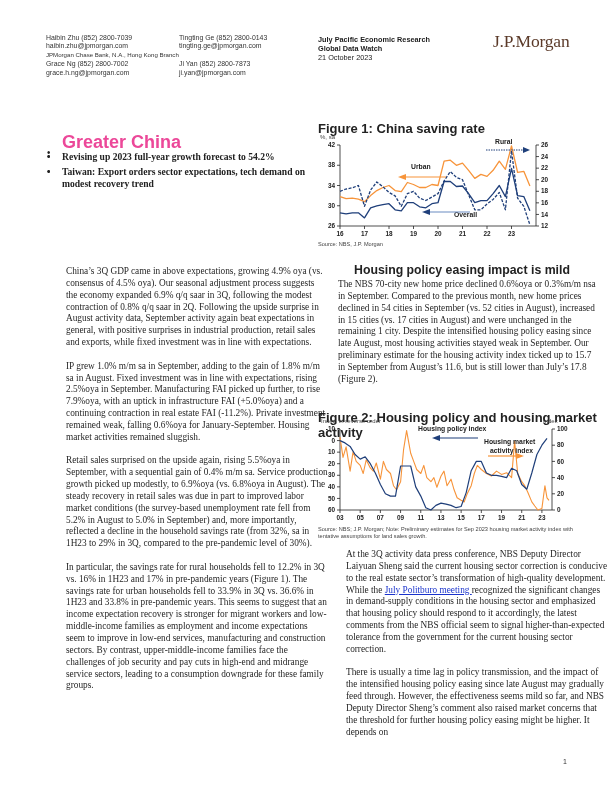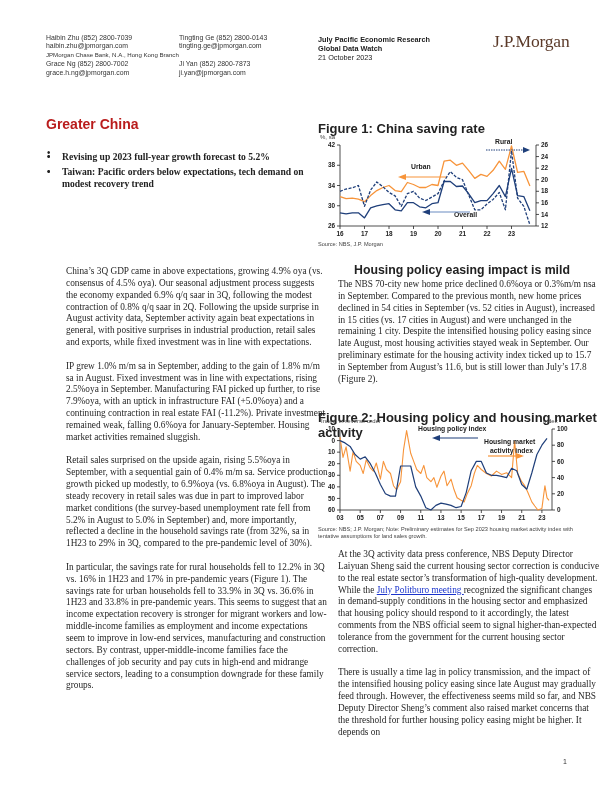--- a/index.html
+++ b/index.html
@@ -3,21 +3,21 @@
 <meta charset="utf-8">
 <style>
   html, body { margin:0; padding:0; background:#ffffff; }
   body { width:612px; height:792px; position:relative; overflow:hidden; font-family:"Liberation Serif", serif; color:#222; }
   .abs { position:absolute; }
   .contact { font-family:"Liberation Sans", sans-serif; font-size:6.9px; line-height:8.4px; color:#333; }
   .contact .sm { font-size:6.1px; }
   .hdr-right { font-family:"Liberation Sans", sans-serif; font-size:7.3px; line-height:9px; color:#222; }
   .hdr-right b { font-weight:bold; }
   .logo { font-family:"Liberation Serif", serif; font-size:17.5px; color:#5b3a29; letter-spacing:-0.2px; }
-  h1.title { font-family:"Liberation Sans", sans-serif; font-weight:bold; font-size:14px; margin:0; color:#b91c1c; }
+  h1.title { font-family:"Liberation Sans", sans-serif; font-weight:bold; font-size:18px; margin:16px; color:#ec4899; }
   ul.bullets { list-style:none; margin:0; padding:0; }
   ul.bullets li { position:relative; padding-left:16px; font-weight:bold; font-size:9.6px; line-height:11.9px; margin-bottom:3.6px; color:#222; }
   ul.bullets li .dot { position:absolute; left:1px; top:0; }
   .body-text { font-size:9.3px; line-height:11.85px; color:#262626; text-align:left;margin-left:20px; }
   .body-text p { margin:0 0 11.8px 0; }
   h2.sec { font-family:"Liberation Sans", sans-serif; font-weight:bold; font-size:12.3px; margin:0; color:#222;padding-left:36px; }
   .fig-title { font-family:"Liberation Sans", sans-serif; font-weight:bold; font-size:13px; color:#222; }
   .fig-src { font-family:"Liberation Sans", sans-serif; font-size:5.6px; line-height:6.8px; color:#444; }
   .axis-txt { font-family:"Liberation Sans", sans-serif; font-size:6.4px; font-weight:bold; fill:#222; }
   .axis-lbl { font-family:"Liberation Sans", sans-serif; font-size:6px; fill:#444; }
@@ -47,23 +47,23 @@
   <div><b>Global Data Watch</b></div>
   <div>21 October 2023</div>
 </div>
 <div class="abs logo" style="left:493px; top:31px;text-align:right;">J.P.Morgan</div>
 
 <h1 class="abs title" style="left:46px; top:116px;">Greater China</h1>
 
 <ul class="abs bullets" style="left:46px; top:147px; width:262px;">
   <li><span class="dot">•</span></li>
   <li><span class="dot">•</span></li>
-  <li><span class="dot">•</span><span>Revising up 2023 full-year growth forecast to 5.2%</span></li>
+  <li><span class="dot">•</span><span>Revising up 2023 full-year growth forecast to 54.2%</span></li>
   <li><span class="dot">•</span></li>
-  <li><span class="dot">•</span><span>Taiwan: Pacific orders below expectations, tech demand on modest recovery trend</span></li>
+  <li><span class="dot">•</span><span>Taiwan: Export orders sector expectations, tech demand on modest recovery trend</span></li>
 </ul>
 
 <div class="abs body-text" style="left:46px; top:266px; width:262px;">
   <p>China’s 3Q GDP came in above expectations, growing 4.9% oya (vs. consensus of 4.5% oya). Our seasonal adjustment process suggests the economy expanded 6.9% q/q saar in 3Q, following the modest contraction of 0.8% q/q saar in 2Q. Following the upside surprise in August activity data, September activity again beat expectations in general, with positive surprises in industrial production, retail sales and exports, while fixed investment was in line with expectations.</p>
   <p>IP grew 1.0% m/m sa in September, adding to the gain of 1.8% m/m sa in August. Fixed investment was in line with expectations, rising 2.5%oya in September. Manufacturing FAI picked up further, to rise 7.9%oya, with an uptick in infrastructure FAI (+5.0%oya) and a continuing contraction in real estate FAI (-11.2%). Private investment remained weak, falling 0.6%oya for January-September. Housing market activities remained sluggish.</p>
   <p>Retail sales surprised on the upside again, rising 5.5%oya in September, with a sequential gain of 0.4% m/m sa. Service production growth picked up modestly, to 6.9%oya (vs. 6.8%oya in August). The steady recovery in retail sales was due in part to improved labor market conditions (the survey-based unemployment rate fell from 5.2% in August to 5.0% in September) and, more importantly, reflected a decline in the household savings rate (from 32%, sa in 1H23 to 29% in 3Q, compared to the pre-pandemic level of 30%).</p>
   <p>In particular, the savings rate for rural households fell to 12.2% in 3Q vs. 16% in 1H23 and 17% in pre-pandemic years (Figure 1). The savings rate for urban households fell to 33.9% in 3Q vs. 36.6% in 1H23 and 33.8% in pre-pandemic years. This seems to suggest that an income expectation recovery is stronger for migrant workers and low-middle-income families as employment and income expectations seem to improve in low-end services, manufacturing and construction sectors. By contrast, upper-middle-income families face the challenges of job security and pay cuts in high-end and midrange service sectors, leading to a consumption downgrade for these family groups.</p>
 </div>
 
 <div class="abs fig-title" style="left:318px; top:121px;">Figure 1: China saving rate</div>
@@ -214,18 +214,18 @@
   <text class="ann" x="100" y="13">Housing policy index</text>
   <line x1="122" y1="20" x2="160" y2="20" stroke="#1f3f7a" stroke-width="1.2"></line>
   <polygon points="114,20 122,17 122,23" fill="#1f3f7a"></polygon>
   <text class="ann" x="166" y="26">Housing market</text>
   <text class="ann" x="172" y="35">activity index</text>
   <line x1="170" y1="38" x2="198" y2="38" stroke="#f7943a" stroke-width="1.2"></line>
   <polygon points="206,38 198,35 198,41" fill="#f7943a"></polygon>
 </svg>
 <div class="abs fig-src" style="left:318px; top:526px; width:262px;">Source: NBS; J.P. Morgan; Note: Preliminary estimates for Sep 2023 housing market activity index with tentative assumptions for land sales growth.</div>
 
-<div class="abs body-text" style="left:318px; top:549px; width:262px;">
+<div class="abs body-text" style="left:326px; top:549px; width:262px;">
   <p><span>At the 3Q activity data press conference, NBS Deputy Director Laiyuan Sheng said the current housing sector correction is conducive to the real estate sector’s transformation of high-quality development. While the </span><a class="link">July Politburo meeting </a><span>recognized the significant changes in demand-supply conditions in the housing sector and emphasized that housing policy should respond to it accordingly, the latest comments from the NBS official seem to signal higher-than-expected tolerance from the government for the current housing sector correction.</span></p>
   <p>There is usually a time lag in policy transmission, and the impact of the intensified housing policy easing since late August may gradually feed through. However, the effectiveness seems mild so far, and NBS Deputy Director Sheng’s comment also raised market concerns that the threshold for further housing policy easing might be higher. It depends on</p>
 </div>
 
 <div class="abs pagenum" style="left:563px; top:758px;">1</div>
 
 </body></html>

